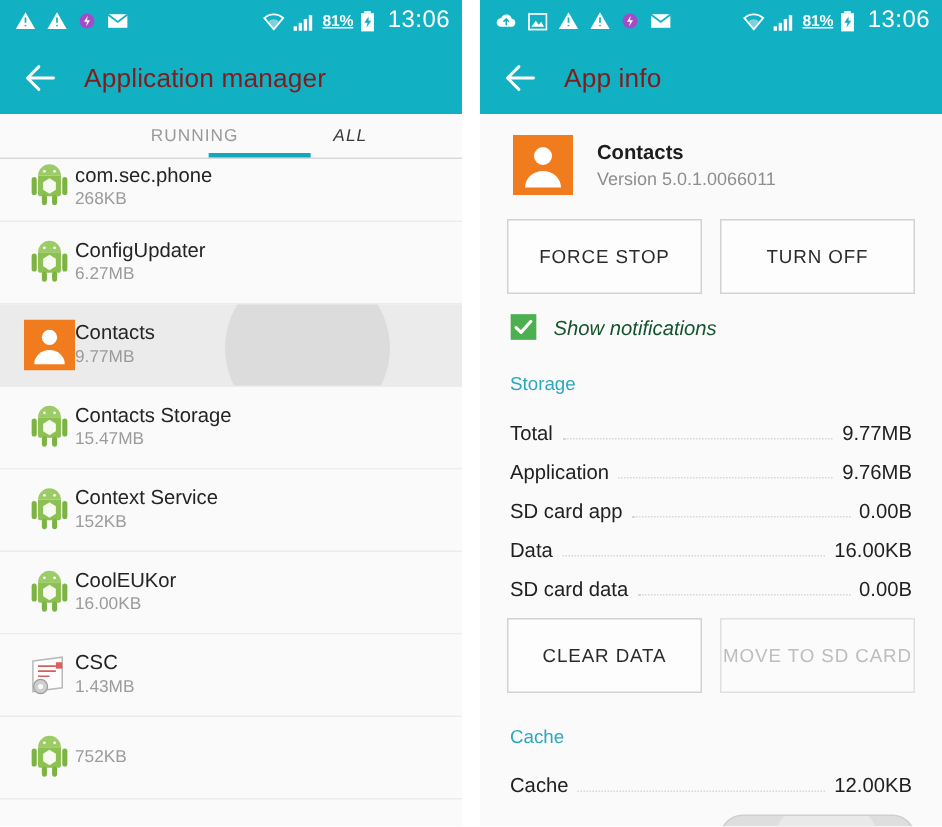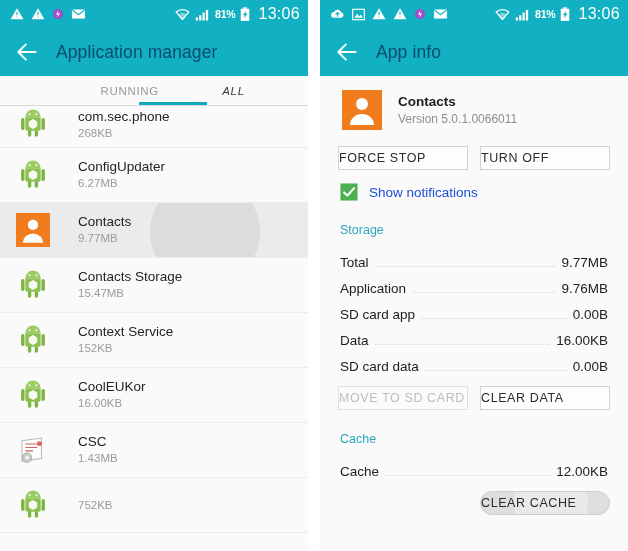--- a/index.html
+++ b/index.html
@@ -17,27 +17,27 @@
 
   
   .statusbar {
     height: 28px; background: #12b0c3;
     display: flex; align-items: center;
     padding: 0 8px 0 10px; color: #fff;
   }
   .sb-left { display:flex; align-items:center; gap:7px; flex:1; }
   .sb-right { display:flex; align-items:center; gap:5px; }
   .sb-icon { display:block; }
-  .sb-pct { font-size: 10.5px; font-weight: 700; letter-spacing:-.2px; }
+  .sb-pct { font-size: 10.5px; font-weight: 700; letter-spacing:-.2px;text-decoration:underline; }
   .sb-time { font-size: 16px; font-weight: 400; letter-spacing: .3px; margin-left:3px;text-align:right; }
 
   
   .appbar {
     height: 48px; background: #12b0c3;
-    display: flex; align-items: center; padding-left: 14px; color: #0c4a6e;
+    display: flex; align-items: center; padding-left: 14px; color: #7f1d1d;
   }
   .back-arrow { width:26px; height:26px; flex:0 0 auto; }
   .appbar-title { font-size: 17.5px; margin-left: 16px; font-weight: 400; letter-spacing:.1px;}
 
   
   .tabs { height: 30px; display:flex; position:relative; background:#fafafa;
           border-bottom:1px solid #d9d9d9; }
   .tab { flex:1; display:flex; align-items:center; justify-content:center;
          font-size:11.5px; letter-spacing:.7px; font-weight:400; }
   .tab.inactive { color:#9a9a9a; justify-content:flex-end; padding-left:10px;}
@@ -51,51 +51,51 @@
   .app-row { position:relative; display:flex; align-items:center;
              height:55px; padding-left:16px; border-bottom:1px solid #ececec;
              background:#fafafa; overflow:hidden; }
   .app-row.first { height:42px; align-items:flex-end; padding-bottom:6px; }
   .app-row.selected { background:#ebebeb; }
   .ripple {
     position:absolute; left:150px; top:-26px; width:110px; height:110px;
     border-radius:50%; background:#dcdcdc; pointer-events:none;
   }
   .app-icon { width:34px; height:34px; flex:0 0 34px; position:relative; z-index:2; }
-  .app-text { margin-left:28px; position:relative; z-index:2; }
+  .app-text { margin-left:0; position:relative; z-index:2; }
   .app-name { font-size:13.5px; color:#242424; line-height:16px; }
   .app-size { font-size:11.5px; color:#9b9b9b; line-height:15px; margin-top:1px;}
 
   
   .info-body { position:absolute; top:76px; left:0; right:0; bottom:0;
                background:#fafafa; padding:0 18px; }
   .app-head { display:flex; align-items:center; padding:14px 0 14px 4px; }
   .app-head-icon { width:40px; height:40px; flex:0 0 40px; }
   .app-head-text { margin-left:16px; }
   .app-head-name { font-size:13.5px; color:#1d1d1d; font-weight:700; line-height:17px;}
   .app-head-ver  { font-size:12px; color:#8e8e8e; line-height:16px; margin-top:1px;}
 
   .btn-row { display:flex; gap:12px; margin-top:2px; }
   .btn {
-    flex:1; height:24px; border:1px solid #d2d2d2; background:#fdfdfd;
-    display:flex; align-items:center; justify-content:flex-start;
+    flex:1; height:50px; border:1px solid #d2d2d2; background:#fdfdfd;
+    display:flex; align-items:center; justify-content:center;
     font-size:12.5px; letter-spacing:.6px; color:#2b2b2b;
     position:relative; overflow:hidden;
   }
   .btn.disabled { color:#bdbdbd; border-color:#e0e0e0; background:#fbfbfb; }
   .btn.pressed { background:#dedede; border-color:#cfcfcf;border-radius:15px; }
   .btn .btn-ripple {
     position:absolute; left:50%; top:50%; width:74px; height:74px;
     border-radius:50%; background:#e9e9e9; transform:translate(-42%,-50%);
   }
   .btn .btn-label { position:relative; z-index:2; }
 
   .check-row { display:flex; align-items:center; margin-top:13px; padding-left:2px; }
   .checkbox { width:18px; height:18px; flex:0 0 18px; }
-  .check-label { margin-left:11px; font-size:13.5px; color:#1d4ed8; }
+  .check-label { margin-left:11px; font-size:13.5px; color:#14532d;font-style:italic; }
 
   .section-title { color:#2ca8bd; font-size:12.5px; margin-top:22px; padding-left:2px; }
 
   .kv-list { margin-top:9px; }
   .kv { display:flex; align-items:flex-end; height:26px; padding:0 2px; }
   .kv-key { font-size:13.5px; color:#212121; white-space:nowrap; line-height:19px;}
   .kv-dots { flex:1; border-bottom:1px dotted #d6d6d6; margin:0 6px 5px 6px; height:1px; }
   .kv-val { font-size:13.5px; color:#212121; white-space:nowrap; line-height:19px;}
 
   .btn-row.tight { margin-top:10px; }
@@ -419,25 +419,25 @@
           <span class="kv-val">16.00KB</span>
         </div>
         <div class="kv">
           <span class="kv-key">SD card data</span>
           <span class="kv-dots"></span>
           <span class="kv-val">0.00B</span>
         </div>
       </div>
 
       <div class="btn-row tight">
+        <div class="btn">
+            <span class="btn-label">CLEAR DATA</span>
+          </div>
         <div class="btn disabled">
             <span class="btn-label">MOVE TO SD CARD</span>
-          </div>
-        <div class="btn">
-            <span class="btn-label">CLEAR DATA</span>
           </div>
       </div>
 
       <div class="section-title">Cache</div>
 
       <div class="kv-list">
         <div class="kv">
           <span class="kv-key">Cache</span>
           <span class="kv-dots"></span>
           <span class="kv-val">12.00KB</span>

